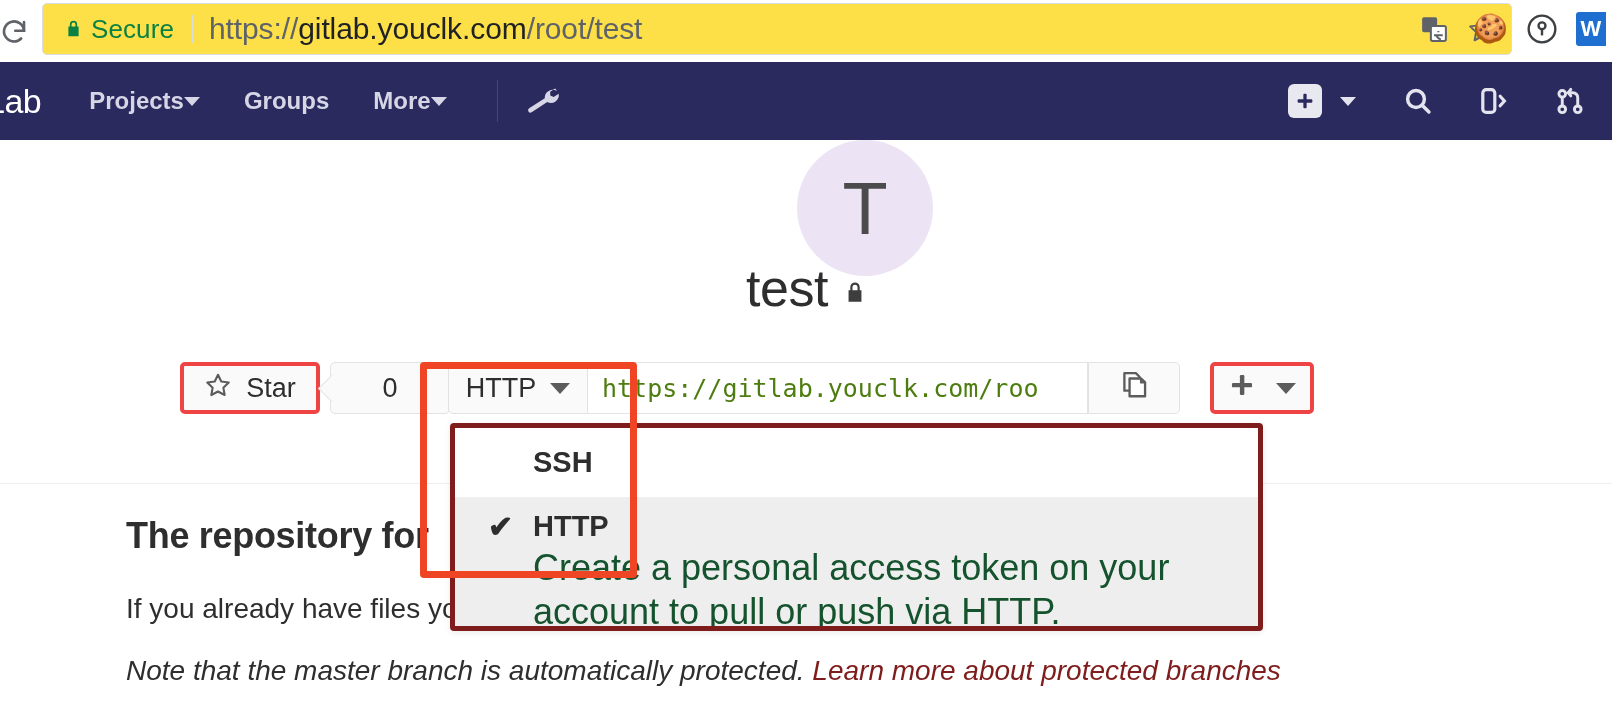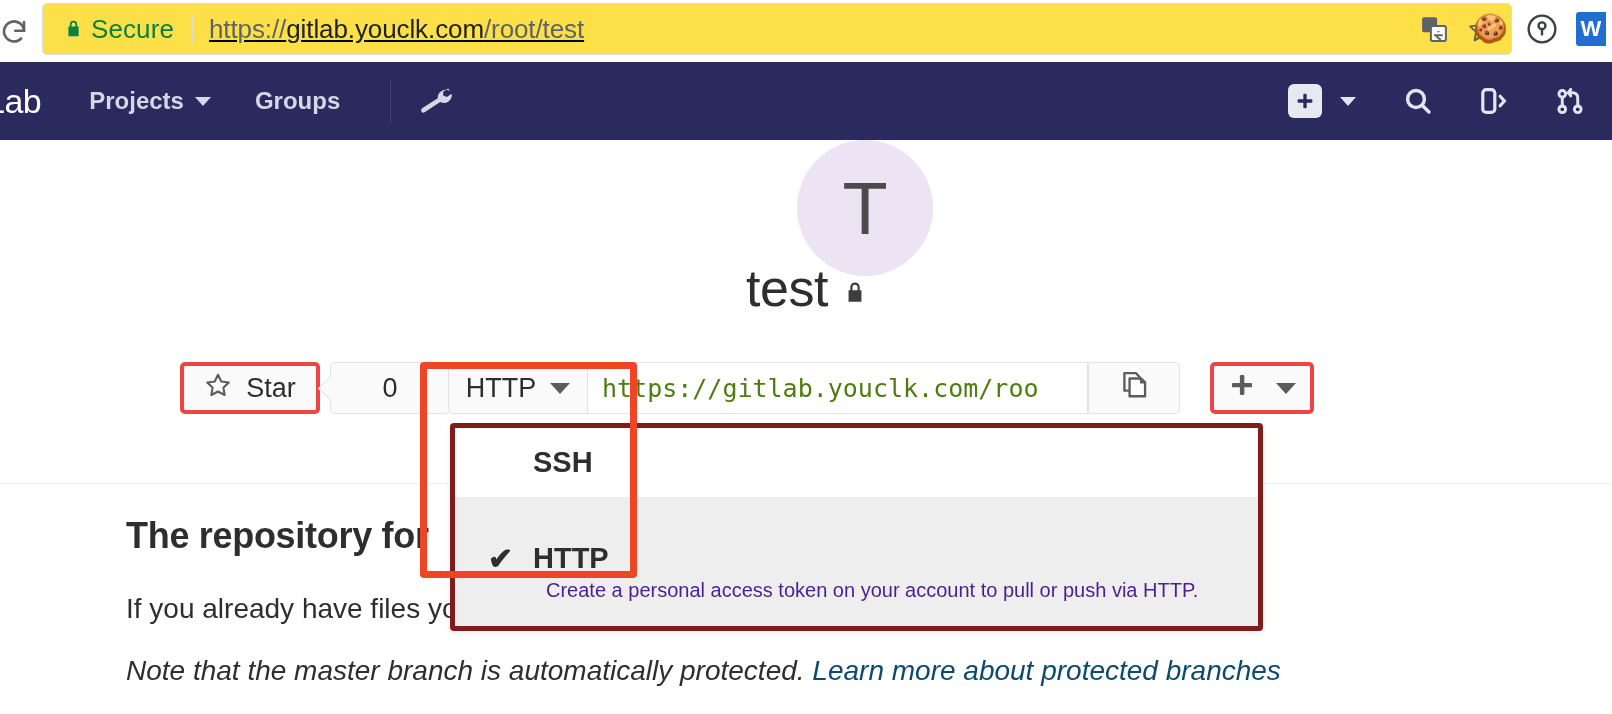--- a/index.html
+++ b/index.html
@@ -35,21 +35,21 @@
   }
   .lock-icon { width: 17px; height: 20px; margin-right: 9px; flex: 0 0 auto; }
   .secure-label {
     color: #0b8043; font-size: 26px; letter-spacing: .1px;
     white-space: nowrap;
   }
   .omni-div {
     width: 1px; height: 28px; background: #dadce0;
     margin: 0 16px 0 18px; flex: 0 0 auto;
   }
-  .url { font-size: 26px; white-space: nowrap; letter-spacing: -.1px; text-decoration: underline; }
+  .url { font-size: 30px; white-space: nowrap; letter-spacing: -.1px; }
   .url .url-origin { color: #202124; }
   .url .url-scheme { color: #5f6368; }
   .url .url-path  { color: #5f6368; }
   .omni-right {
     margin-left: auto; display: flex; align-items: center; gap: 18px;
     padding-left: 20px;
   }
   .translate-icon, .star-icon-omni { width: 30px; height: 30px; color: #5f6368; }
   .ext-icons {
     position: absolute; right: 4px; top: 3px; height: 52px;
@@ -73,21 +73,21 @@
     display: flex; align-items: center;
     padding: 0 18px 0 0;
   }
   .brand {
     color: #ffffff; font-size: 34px; font-weight: 400;
     margin-left: -14px; padding: 0 26px 0 0; letter-spacing: -.5px;
   }
   .nav-links { display: flex; align-items: center; gap: 0; }
   .nav-link {
     color: #d6d6e7; font-size: 24px; font-weight: bold;
-    padding: 10px 22px; display: flex; align-items: center; gap: 11px;
+    padding: 10px 22px; display: flex; align-items: center; 
     white-space: nowrap;
   }
   .nav-sep { width: 1px; height: 42px; background: #45447a; margin: 0 22px 0 28px; }
   .wrench { color: #d6d6e7; display: flex; align-items: center; padding: 6px; }
   .nav-right {
     margin-left: auto; display: flex; align-items: center; gap: 0;
   }
   .nav-plus-wrap { display: flex; align-items: center; padding: 6px 8px; }
   .plus-square {
     width: 34px; height: 34px; background: #e8e8f0; border-radius: 6px;
@@ -191,37 +191,37 @@
   .content h2 {
     font-size: 36px; font-weight: bold; color: #2e2e2e;
     letter-spacing: -.3px; margin-bottom: 36px;
   }
   .content p.para {
     font-size: 28px; color: #2e2e2e; margin-bottom: 30px; white-space: nowrap;
   }
   .content p.note {
     font-size: 28px; color: #2e2e2e; font-style: italic; white-space: nowrap;
   }
-  .content p.note a { color: #0c4a6e; text-decoration: none; }
+  .content p.note a { color: #7f1d1d; text-decoration: none; }
 
   
   .dropdown {
     position: absolute; left: 450px; top: 283px;
     width: 813px; height: 208px;
     background: #ffffff;
     border: 5px solid #7f1d1d;
     border-radius: 4px;
     box-shadow: 0 2px 6px rgba(0,0,0,.08);
     overflow: hidden;
   }
   .dd-item { padding: 0 0 0 78px; display: flex; flex-direction: column; justify-content: center; }
   .dd-ssh { height: 69px; background: #ffffff; }
   .dd-http { height: 139px; background: #eeeeee; padding-top: 12px; }
   .dd-title { font-size: 29px; font-weight: bold; color: #2e2e2e; line-height: 1.05; }
-  .dd-desc { font-size: 20px; color: #4c1d95; line-height: 1.22; margin-top: 5px; margin-left: 13px; }
+  .dd-desc { font-size: 36px; color: #14532d; line-height: 1.22; margin-top: 5px; }
   .dd-check {
     position: absolute; left: 33px; margin-top: 0;
     font-size: 30px; color: #2e2e2e; font-weight: bold;
   }
   .dd-http-inner { position: relative; }
 
   
   .redbox {
     position: absolute; left: 420px; top: 362px;
     width: 217px; height: 216px;
@@ -286,20 +286,24 @@
 <div class="navbar">
   <span class="brand">Lab</span>
 
   <div class="nav-links">
     <span class="nav-link">
       <span>Projects</span>
       <span class="caret-down"></span>
     </span>
     <span class="nav-link">
       <span>Groups</span>
+    </span>
+    <span class="nav-link">
+      <span>More</span>
+      <span class="caret-down"></span>
     </span>
   </div>
 
   <span class="nav-sep"></span>
 
   <span class="wrench">
     <svg width="34" height="34" viewBox="0 0 24 24" fill="#d6d6e7">
       <path d="M20.2 3.1a5.6 5.6 0 0 0-7.4 6.7L3.5 19.1a1.6 1.6 0 0 0 2.3 2.3l9.3-9.3a5.6 5.6 0 0 0 6.7-7.4l-3 3-2.6-.6-.6-2.6 3-3z" transform="rotate(12 12 12)"></path>
     </svg>
   </span>

